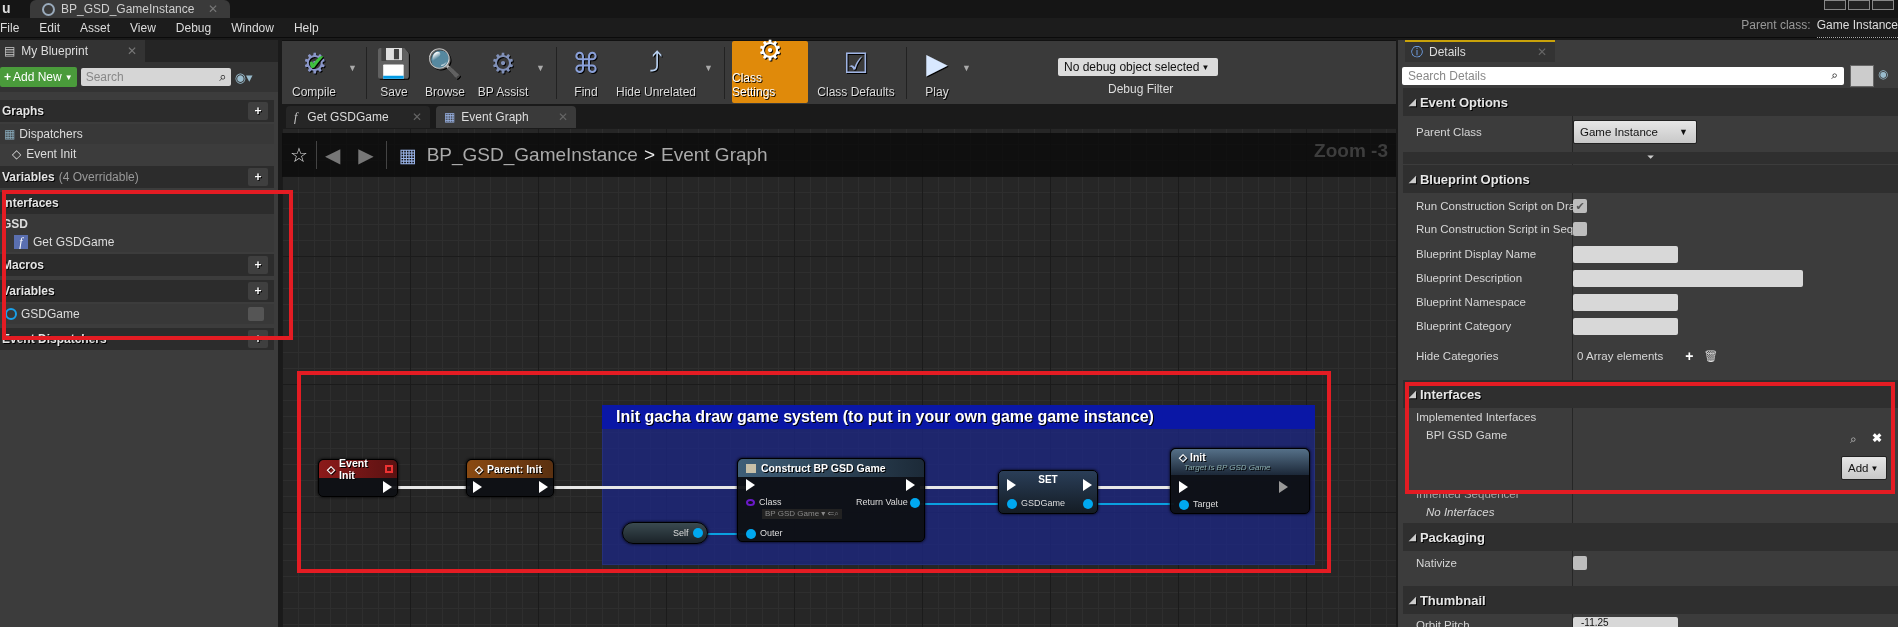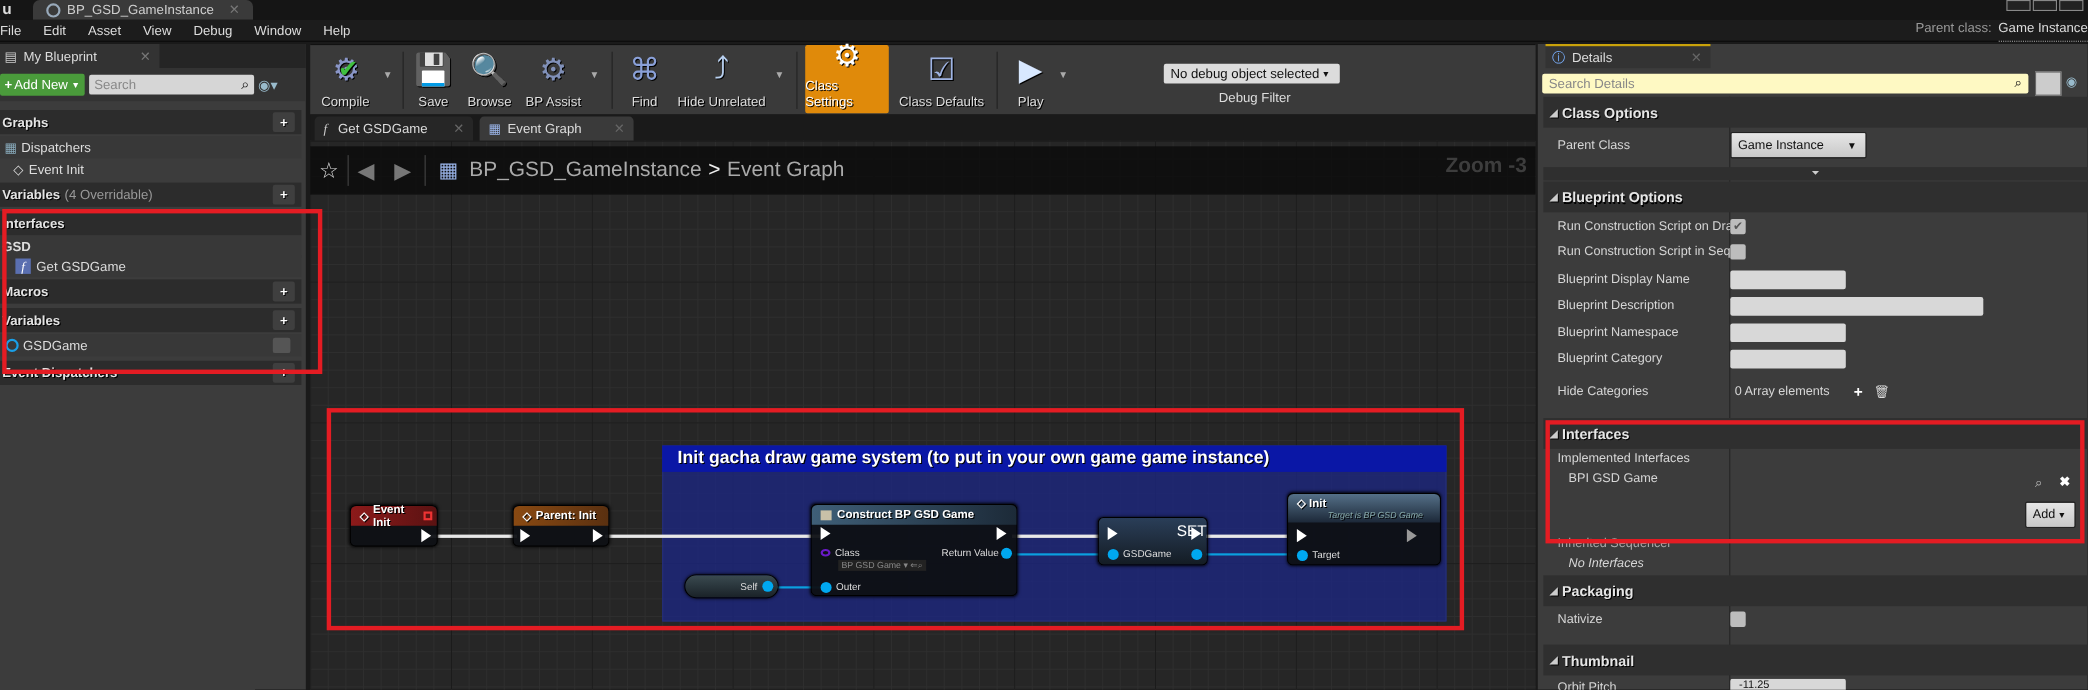--- a/index.html
+++ b/index.html
@@ -57,21 +57,21 @@
 .pin-obj{position:absolute;width:10px;height:10px;border-radius:50%;background:#00a8f0}
 .wire{position:absolute;height:3px;background:#e8e8e8}
 .wire.blue{height:2px;background:#0aa0e0}
 .nlbl{position:absolute;font-size:9px;color:#ddd}
 
 .redbox{position:absolute;border:4px solid #e41c23;pointer-events:none}
 
 #rightpanel{left:1398px;top:40px;width:500px;height:587px;background:#3c3c3c}
 #rp-tab{left:1405px;top:40px;width:150px;height:22px;background:#333;border-top:2px solid #c9a20a;display:flex;align-items:center;padding-left:6px;font-size:12px;color:#ddd}
 #rp-tab .x{margin-left:auto;margin-right:8px;color:#666}
-#rp-search{left:1402px;top:67px;width:442px;height:18px;background:#fef9c3;border-radius:2px;color:#888;padding-left:6px;display:flex;align-items:center;font-size:12px}
+#rp-search{left:1402px;top:67px;width:442px;height:18px;background:#ffffff;border-radius:2px;color:#888;padding-left:6px;display:flex;align-items:center;font-size:12px}
 #rp-search .mag{position:absolute;right:6px;top:1px;color:#111}
 .rsec{position:absolute;left:1403px;width:495px;height:28px;background:#2f2f2f;display:flex;align-items:center;font-weight:bold;color:#e6e6e6;text-shadow:1px 1px 0 #000;font-size:13px;padding-left:6px}
 .rsec .tri{font-size:9px;color:#ccc;margin-right:4px}
 .rrow{position:absolute;left:1403px;width:495px;display:flex;align-items:center;font-size:11.5px;color:#d6d6d6}
 .rrow .k{width:170px;padding-left:13px;white-space:nowrap;overflow:hidden}
 .vline{position:absolute;left:1572px;width:1px;background:#262626}
 .chk{width:14px;height:14px;background:#bdbdbd;border-radius:2px;color:#555;font-size:11px;text-align:center;line-height:14px}
 .tf{height:17px;background:#d8d8d8;border-radius:2px}
 .combo{background:linear-gradient(#e6e6e6,#c8c8c8);color:#111;height:24px;display:flex;align-items:center;padding-left:6px;font-size:11.5px;border:1px solid #222;border-radius:2px}
 </style>
@@ -295,32 +295,32 @@
   <span class="pin-obj" style="left:8px;top:70px"></span>
   <span class="nlbl" style="left:22px;top:69px">Outer</span>
 </div>
 
 <div class="node" style="left:622px;top:522px;width:86px;height:22px;border-radius:11px;background:linear-gradient(#3a4a50,#1a2228)">
   <span class="nlbl" style="left:50px;top:5px">Self</span>
   <span class="pin-obj" style="left:70px;top:5px"></span>
 </div>
 
 <div class="node" style="left:998px;top:470px;width:100px;height:44px;background:linear-gradient(#2a3e58,#141c24)">
-  <div style="text-align:right;font-size:14px;font-weight:normal;color:#fff;margin-top:3px">SET</div>
+  <div style="text-align:center;font-size:10px;font-weight:bold;color:#fff;margin-top:3px">SET</div>
   <span class="pin-exec" style="left:8px;top:8px"></span>
   <span class="pin-exec" style="left:84px;top:8px"></span>
   <span class="pin-obj" style="left:8px;top:28px"></span>
   <span class="nlbl" style="left:22px;top:27px">GSDGame</span>
   <span class="pin-obj" style="left:84px;top:28px"></span>
 </div>
 
 <div class="node" style="left:1170px;top:448px;width:140px;height:66px">
   <div class="nhdr" style="height:26px;background:linear-gradient(#557088,#1c2838);flex-direction:column;align-items:flex-start;padding-top:2px">
     <span><span>◇</span> <span>Init</span></span>
-    <span style="font-size:8px;font-style:italic;color:#8aa;font-weight:normal;margin-left:28px">Target is BP GSD Game</span>
+    <span style="font-size:8px;font-style:italic;color:#8aa;font-weight:normal;margin-left:5px">Target is BP GSD Game</span>
   </div>
   <span class="pin-exec" style="left:8px;top:32px"></span>
   <span class="pin-exec" style="left:108px;top:32px;border-left-color:#999"></span>
   <span class="pin-obj" style="left:8px;top:51px"></span>
   <span class="nlbl" style="left:22px;top:50px">Target</span>
 </div>
 
 <div class="abs" id="rightpanel"></div>
 <div class="abs" id="rp-tab">
   <span style="color:#7ab0ff;margin-right:6px">ⓘ</span>
@@ -330,21 +330,21 @@
 <div class="abs" id="rp-search">
   <span>Search Details</span>
   <span class="mag">⌕</span>
 </div>
 <div class="abs" style="left:1850px;top:65px;width:24px;height:22px;background:#ccc;border:1px solid #666"></div>
 <div class="abs" style="left:1878px;top:67px;color:#9bc">◉</div>
 <div class="vline" style="top:88px;height:560px"></div>
 
 <div class="rsec" style="top:88px">
   <span class="tri">◢</span>
-  <span>Class Options</span>
+  <span>Event Options</span>
 </div>
 <div class="rrow" style="top:118px;height:28px">
   <span class="k">Parent Class</span>
   <span class="combo" style="width:124px">
     <span>Game Instance</span>
     <span style="margin-left:auto;margin-right:8px;font-size:9px">▼</span>
   </span>
 </div>
 <div class="abs" style="left:1403px;top:152px;width:495px;height:12px;background:#2f2f2f;text-align:center;font-size:9px;color:#ccc">⏷</div>
 

